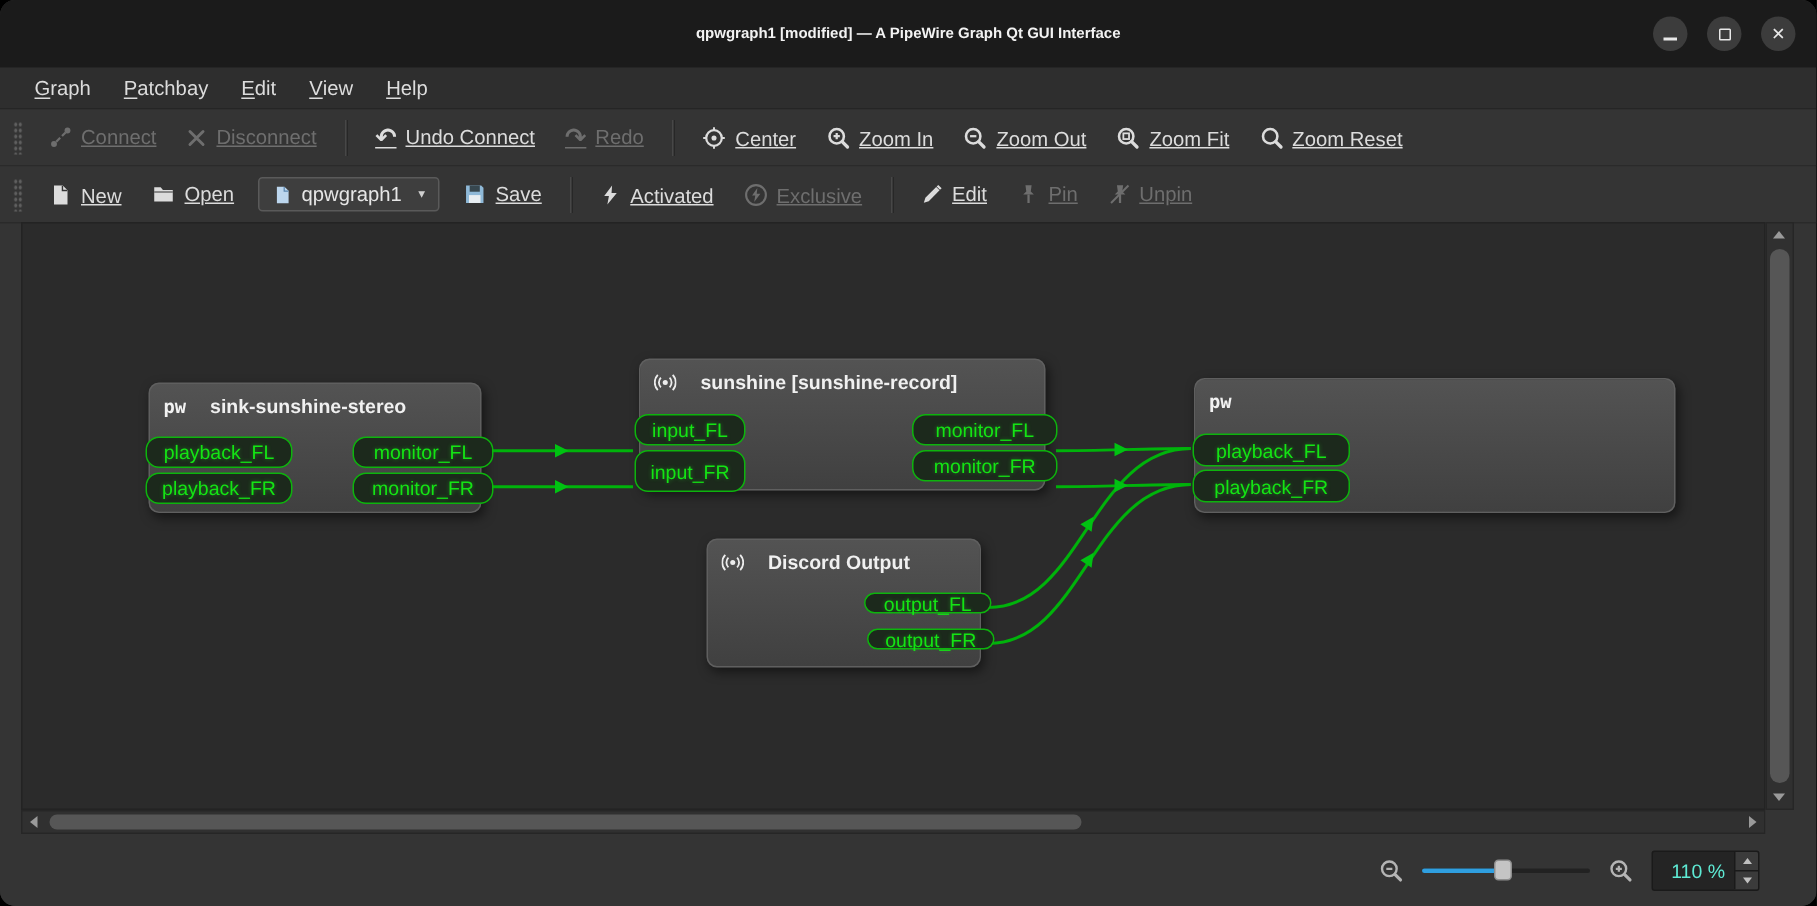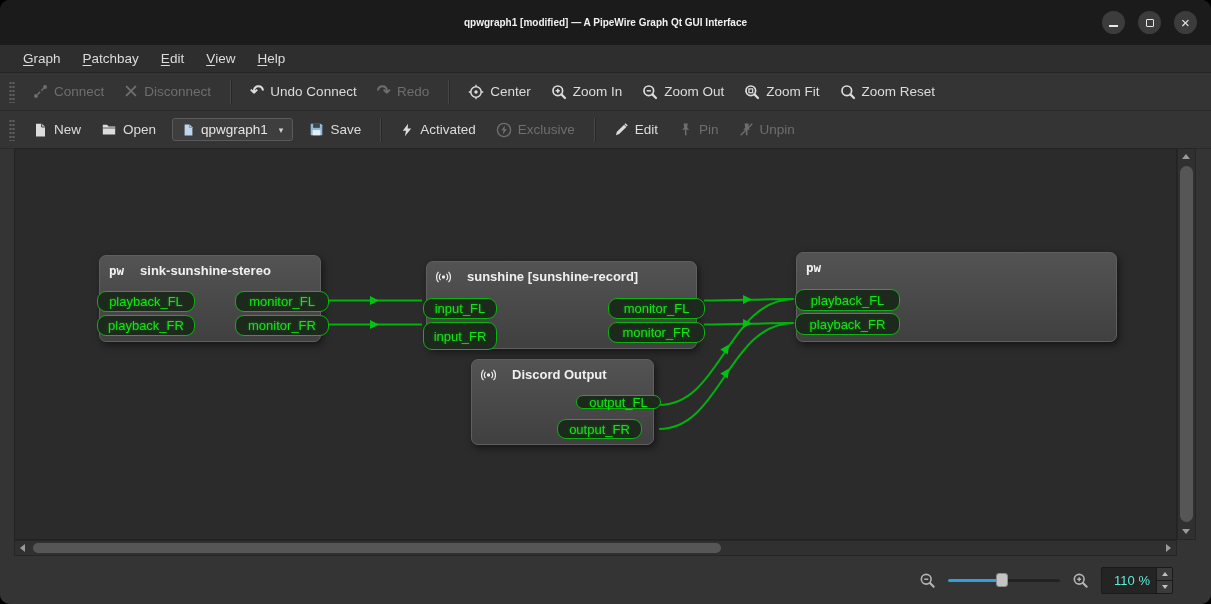--- a/index.html
+++ b/index.html
@@ -16,21 +16,21 @@
   .glyph-close{color:#e8e8e8;font-size:15px;line-height:1;}
 
   
   .menubar{height:27px;background:#2e2e2e;display:flex;align-items:stretch;padding-left:12px;border-bottom:1px solid #252525;}
   .menu-item{display:flex;align-items:center;padding:0 11px;color:#dcdcdc;font-size:13.5px;cursor:pointer;}
   .menu-item .mn{text-decoration:underline;text-underline-offset:2px;}
 
   
   .toolbar{height:37px;background:#343434;display:flex;align-items:center;padding:0 6px;border-bottom:1px solid #2a2a2a;}
   .handle{width:6px;height:22px;margin:0 8px 0 3px;background-image:radial-gradient(circle,#5f5f5f 1px,transparent 1.3px);background-size:3px 4px;}
-  .tbtn{display:flex;align-items:flex-start;gap:6px;padding:5px 9px;margin:0 1px;border-radius:3px;color:#dcdcdc;font-size:13.5px;cursor:pointer;white-space:nowrap;}
+  .tbtn{display:flex;align-items:flex-end;gap:6px;padding:5px 9px;margin:0 1px;border-radius:3px;color:#dcdcdc;font-size:13.5px;cursor:pointer;white-space:nowrap;text-decoration:underline;}
   .tbtn.disabled{color:#6e6e6e;}
   .tbtn svg{flex:0 0 auto;}
   .tsep{width:1px;height:24px;background:#474747;box-shadow:1px 0 0 #272727;margin:0 9px;}
   .uglyph{font-size:17px;font-weight:bold;line-height:14px;font-family:"DejaVu Sans",sans-serif;}
   .combo{display:flex;align-items:center;gap:6px;background:#3e3e3e;border:1px solid #5a5a5a;border-radius:3px;padding:3px 9px;margin:0 6px;color:#e6e6e6;font-size:13.5px;cursor:pointer;}
   .combo .arrow{font-size:9px;color:#cfcfcf;margin-left:5px;}
 
   
   .graph-frame{position:absolute;left:14px;top:148px;width:1182px;height:408px;}
   .canvas{position:absolute;left:0;top:0;width:1163px;height:392px;background:#2b2b2b;border:1px solid #232323;box-sizing:border-box;overflow:hidden;}
@@ -294,21 +294,21 @@
             <span>playback_FR</span>
           </div>
         <div class="port" style="left:135px;top:35px;width:94px;height:21px">
             <span>monitor_FL</span>
           </div>
         <div class="port" style="left:135px;top:59px;width:94px;height:21px">
             <span>monitor_FR</span>
           </div>
       </div>
 
-      <div class="node" style="left:411px;top:112px;width:271px;height:88px">
+      <div class="node" style="left:411px;top:90px;width:271px;height:88px">
         <div class="node-title">
           <svg width="15" height="14" viewBox="0 0 16 14">
               <circle cx="8" cy="7" r="1.8" fill="#ececec"></circle>
               <path d="M4.9 3.6 a4.8 4.8 0 0 0 0 6.8 M11.1 3.6 a4.8 4.8 0 0 1 0 6.8" stroke="#ececec" stroke-width="1.3" fill="none"></path>
               <path d="M2.7 1.6 a7.8 7.8 0 0 0 0 10.8 M13.3 1.6 a7.8 7.8 0 0 1 0 10.8" stroke="#ececec" stroke-width="1.3" fill="none"></path>
             </svg>
           <span>sunshine [sunshine-record]</span>
         </div>
         <div class="port" style="left:-4px;top:36px;width:74px;height:21px">
             <span>input_FL</span>
@@ -341,21 +341,21 @@
           <svg width="15" height="14" viewBox="0 0 16 14">
               <circle cx="8" cy="7" r="1.8" fill="#ececec"></circle>
               <path d="M4.9 3.6 a4.8 4.8 0 0 0 0 6.8 M11.1 3.6 a4.8 4.8 0 0 1 0 6.8" stroke="#ececec" stroke-width="1.3" fill="none"></path>
               <path d="M2.7 1.6 a7.8 7.8 0 0 0 0 10.8 M13.3 1.6 a7.8 7.8 0 0 1 0 10.8" stroke="#ececec" stroke-width="1.3" fill="none"></path>
             </svg>
           <span>Discord Output</span>
         </div>
         <div class="port" style="left:104px;top:35px;width:85px;height:14px">
             <span>output_FL</span>
           </div>
-        <div class="port" style="left:85px;top:59px;width:85px;height:20px">
+        <div class="port" style="left:106px;top:59px;width:85px;height:14px">
             <span>output_FR</span>
           </div>
       </div>
 
     </div>
 
     <div class="vscroll">
       <div class="tri tri-up"></div>
       <div class="vthumb"></div>
       <div class="tri tri-down"></div>

